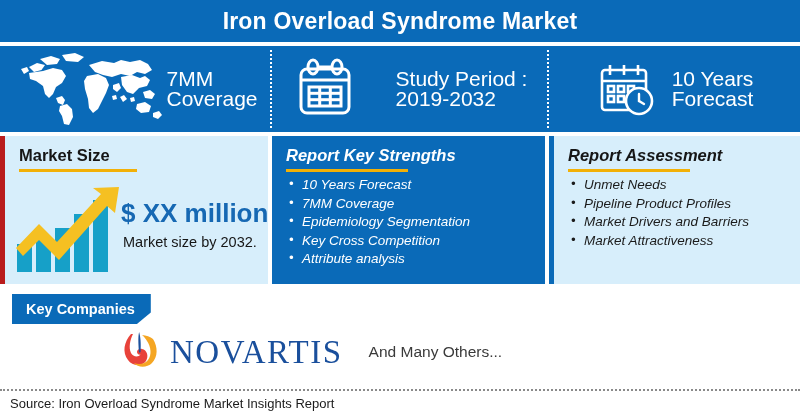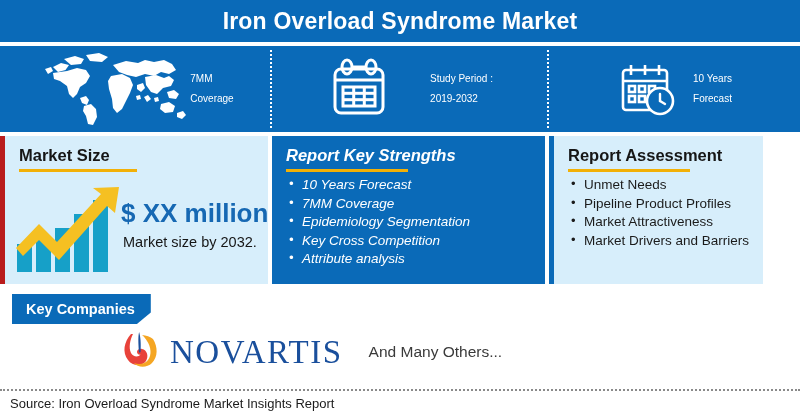--- a/index.html
+++ b/index.html
@@ -37,36 +37,36 @@
     box-sizing:border-box;
   }
   .cell-map{width:272px;}
   .cell-study{width:277px;gap:26px;}
   .cell-forecast{width:251px;}
   .dotted-div{
     position:absolute;right:0;top:4px;bottom:4px;width:0;
     border-left:2px dotted #ffffff;
   }
   .band-label{
-    color:#ffffff;font-size:10px;line-height:20px;text-align:left;
+    color:#ffffff;font-size:21px;line-height:20px;text-align:left;
   }
   .map-svg{display:block;}
   .cal-wrap{margin-right:14px;display:flex;align-items:center;}
 
   
   .panels{
     position:absolute;left:0;top:136px;width:800px;height:148px;
     background:#ffffff;
   }
   .panel{
     position:absolute;top:0;height:148px;box-sizing:border-box;
   }
   .panel-market{left:0;width:268px;background:#d7eefb;border-left:5px solid #b91c1c;}
   .panel-strengths{left:272px;width:273px;background:#0a6ab8;font-style:italic;}
-  .panel-assess{left:549px;width:214px;background:#d7eefb;border-left:5px solid #0a6ab8;}
+  .panel-assess{left:549px;width:251px;background:#d7eefb;border-left:5px solid #0a6ab8;font-style:italic;}
 
   .panel-h{
     margin:10px 0 0 14px;font-size:16.5px;font-weight:bold;
   }
   .panel-h.dark{color:#161616;}
   .panel-h.light{color:#ffffff;}
   .rule{
     height:3px;background:#f2b007;margin:4px 0 4px 14px;
   }
   .rule.w-market{width:118px;}
@@ -264,22 +264,22 @@
         <li>Attribute analysis</li>
       </ul>
     </div>
 
     <div class="panel panel-assess">
       <div class="panel-h dark">Report Assessment</div>
       <div class="rule w-assess"></div>
       <ul class="bullets dark">
         <li>Unmet Needs</li>
         <li>Pipeline Product Profiles</li>
+        <li>Market Drivers and Barriers</li>
         <li>Market Attractiveness</li>
-        <li>Market Drivers and Barriers</li>
       </ul>
     </div>
   </div>
 
   <div class="companies">
     <div class="kc-badge">Key Companies</div>
 
     <div class="logo-row">
       <span>
         <svg width="40" height="44" viewBox="0 0 40 44" aria-hidden="true">

